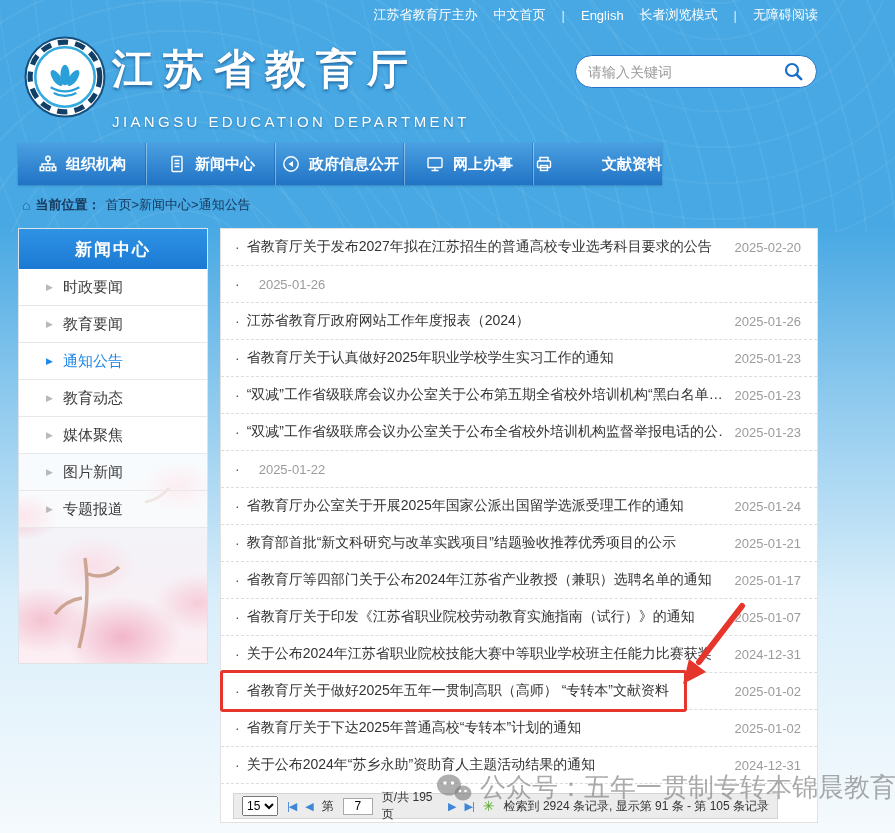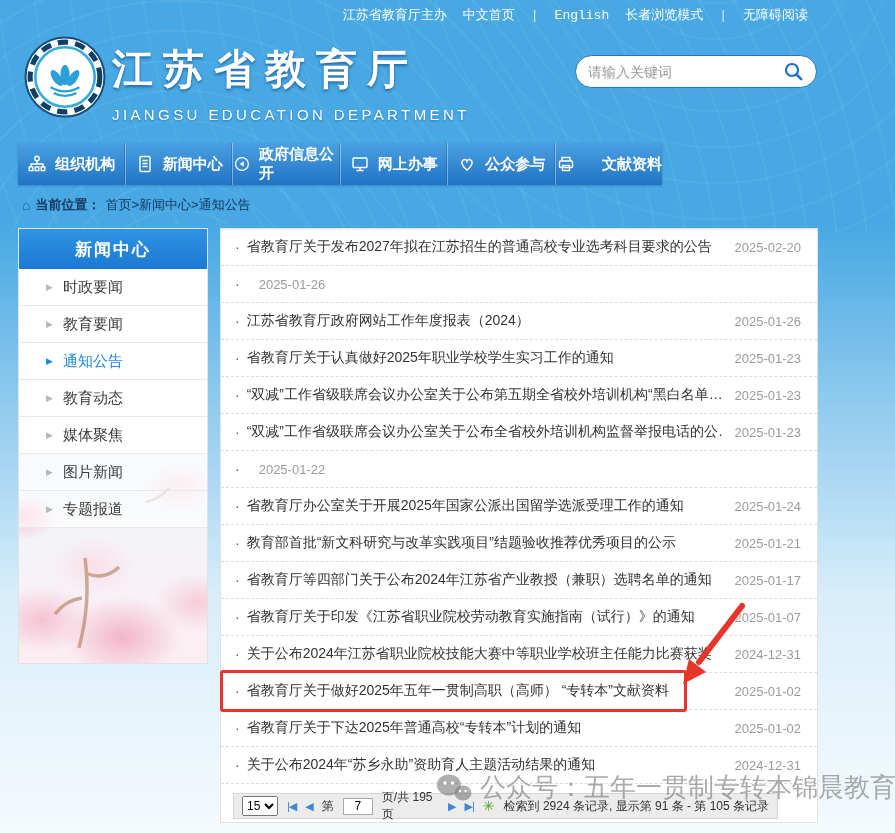--- a/index.html
+++ b/index.html
@@ -5,31 +5,31 @@
   * { margin:0; padding:0; box-sizing:border-box; }
   body { font-family:"Liberation Sans","DejaVu Sans",sans-serif; }
   .page { position:relative; width:895px; height:833px; overflow:hidden;
     background: linear-gradient(180deg,#47a8e3 0%,#47a8e3 27%,#8fcaee 48%,#d9eefa 72%,#f5fafd 100%); }
   .waves { position:absolute; left:0; top:0; width:895px; height:232px; pointer-events:none;
     background-image:
       repeating-radial-gradient(circle at 20% 130%, rgba(255,255,255,0.06) 0 2px, rgba(255,255,255,0) 2px 30px),
       repeating-radial-gradient(circle at 80% -30%, rgba(255,255,255,0.05) 0 2px, rgba(255,255,255,0) 2px 36px); }
 
   
-  .topbar { position:absolute; top:0; right:87px; height:30px; display:flex; align-items:center; gap:16px;
-    color:#fff; font-size:13px;font-family:Liberation Mono, monospace; }
+  .topbar { position:absolute; top:0; right:77px; height:30px; display:flex; align-items:center; gap:16px;
+    color:#fff; font-size:13px; }
   .topbar span { cursor:pointer; }
   .topbar .sep { opacity:.8; cursor:default; }
 
   
   .logo { position:absolute; top:36px; left:24px; width:82px; height:82px; }
   .brand { position:absolute; top:42px; left:112px; color:#fff; }
   .brand-title { font-size:41px; font-weight:bold; letter-spacing:10px; white-space:nowrap;
     text-shadow:0 2px 3px rgba(18,75,134,.65), 0 0 1px #1b6bb4; }
-  .brand-sub { font-size:15px; letter-spacing:3.4px; margin-top:9px; text-shadow:0 1px 2px rgba(18,75,134,.5); }
+  .brand-sub { font-size:15px; letter-spacing:3.4px; margin-top:16px; text-shadow:0 1px 2px rgba(18,75,134,.5); }
   .search { position:absolute; top:55px; left:575px; width:242px; height:33px; background:#fff;
     border:1px solid #2373c8; border-radius:17px; display:flex; align-items:center; padding:12px 12px; }
   .search input { flex:1; border:none; outline:none; font-size:14px; color:#333; background:transparent; }
   .search input::placeholder { color:#999; }
   .search-btn { cursor:pointer; display:flex; }
 
   
   .nav { position:absolute; top:143px; left:18px; width:644px; height:42px; display:flex;
     background:linear-gradient(180deg,#4aa0e2,#2173c4); box-shadow:0 1px 2px rgba(16,74,131,.35); }
   .nav-item { flex:1; display:flex; align-items:center; justify-content:center; gap:8px; color:#fff;
@@ -166,26 +166,20 @@
     </div>
     <div class="nav-item">
       <svg width="20" height="20" viewBox="0 0 20 20" stroke="#fff" stroke-width="1.4" fill="none">
         <rect x="3" y="4" width="14" height="9.5" rx="1"></rect>
         <path d="M10 13.5V16M6.5 16.5h7"></path>
       </svg>
       <span>网上办事</span>
     </div>
     <div class="nav-item">
       <svg width="20" height="20" viewBox="0 0 20 20" stroke="#fff" stroke-width="1.4" fill="none">
-        <path d="M10 16C4.8 12 3.8 8 6 6.2c1.8-1.5 3.6-.4 4 1 .4-1.4 2.2-2.5 4-1 2.2 1.8 1.2 5.8-4 9.8z"></path>
-      </svg>
-      <span>公众参与</span>
-    </div>
-    <div class="nav-item">
-      <svg width="20" height="20" viewBox="0 0 20 20" stroke="#fff" stroke-width="1.4" fill="none">
         <path d="M6 7V3.5h8V7"></path>
         <rect x="3.5" y="7" width="13" height="6.5" rx="1"></rect>
         <rect x="6.5" y="11.5" width="7" height="5"></rect>
       </svg>
       <span>文献资料</span>
     </div>
   </div>
 
   <div class="breadcrumb">
     <span class="home-ic">⌂</span>

